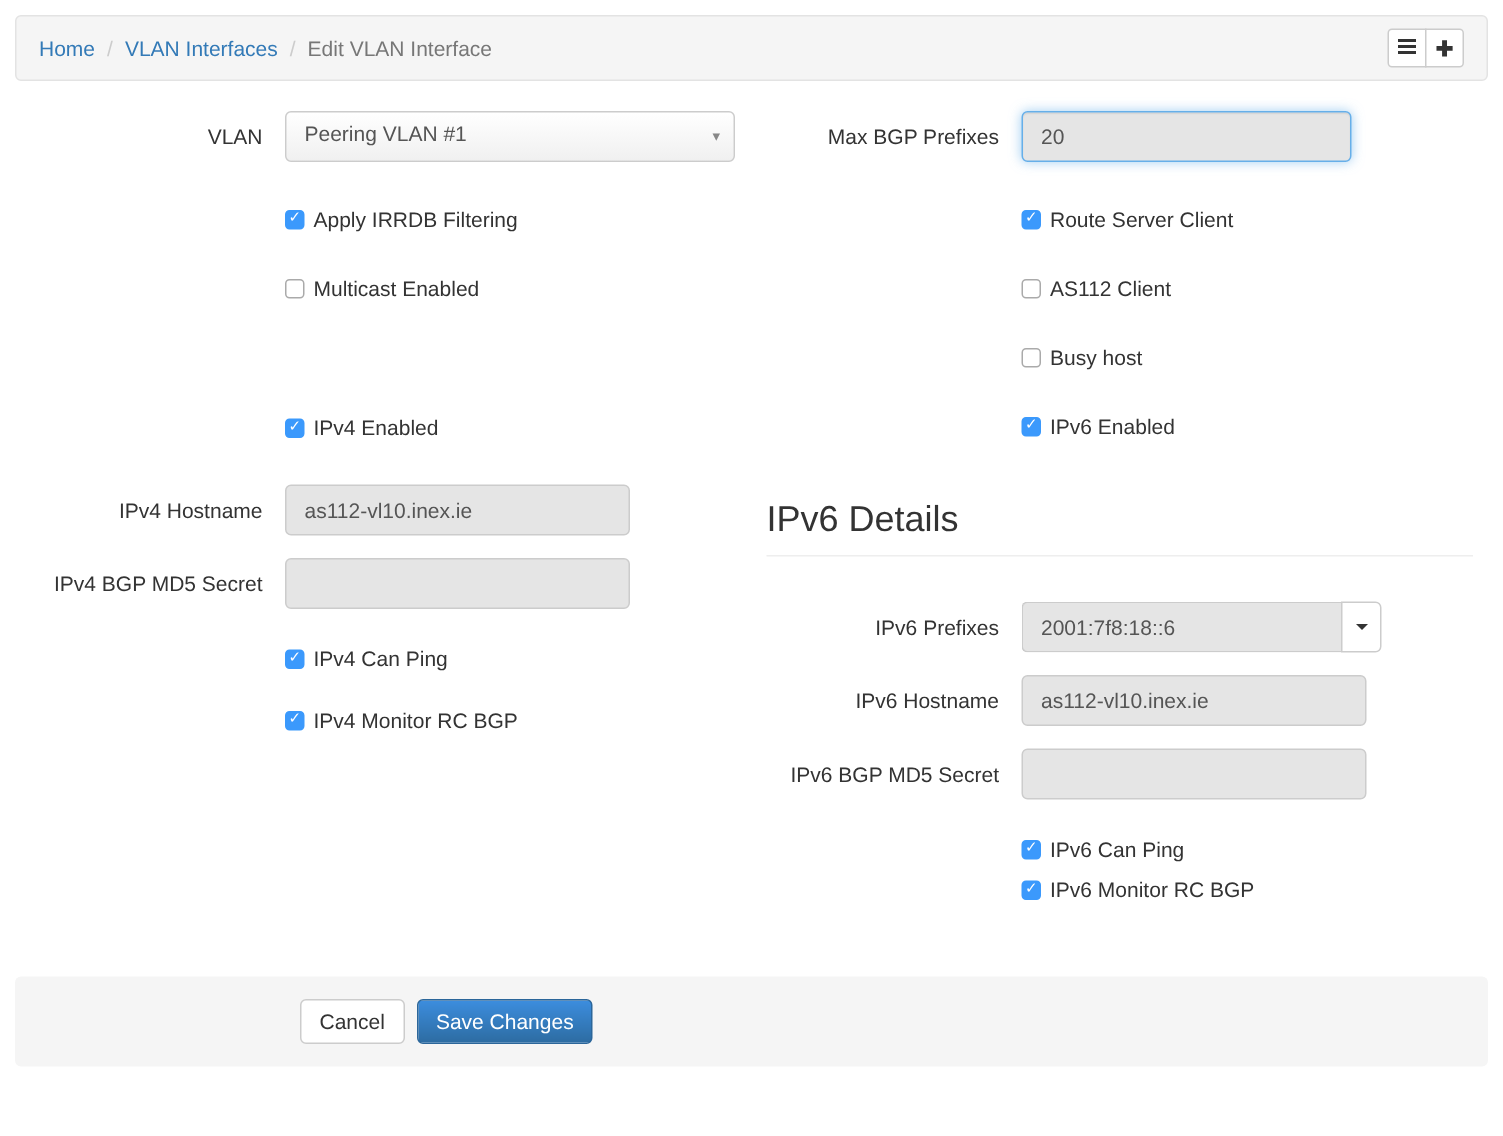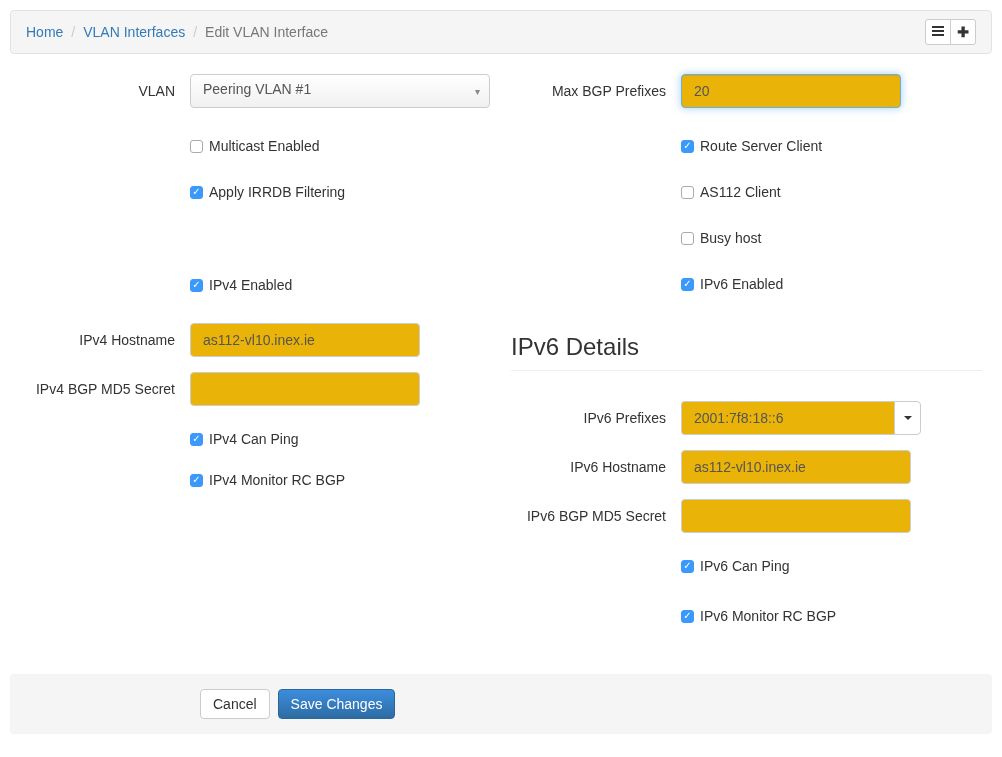--- a/index.html
+++ b/index.html
@@ -82,21 +82,21 @@
     .form-control-wrap {
       flex: 1;
       max-width: 300px;
     }
     .select-control, .text-input, .number-input {
       width: 100%;
       height: 34px;
       padding: 6px 12px;
       font-size: 14px;
       color: #555;
-      background: #eab308;
+      background: #e5e5e5;
       border: 1px solid #ccc;
       border-radius: 4px;
     }
     .select-control {
       background: linear-gradient(#fff, #f0f0f0);
       appearance: none;
       position: relative;
     }
     .select-wrapper {
       position: relative;
@@ -245,28 +245,28 @@
   <div class="row">
     <div class="col">
       <div class="form-group">
         <label class="form-label">VLAN</label>
         <div class="form-control-wrap select-wrapper">
           <div class="select-control">Peering VLAN #1</div>
         </div>
       </div>
       <div class="checkbox-group">
         <div class="checkbox-wrap">
+          <span class="chk checked"></span>
+          <span>Apply IRRDB Filtering</span>
+        </div>
+      </div>
+      <div class="checkbox-group">
+        <div class="checkbox-wrap">
           <span class="chk unchecked"></span>
           <span>Multicast Enabled</span>
-        </div>
-      </div>
-      <div class="checkbox-group">
-        <div class="checkbox-wrap">
-          <span class="chk checked"></span>
-          <span>Apply IRRDB Filtering</span>
         </div>
       </div>
       <div class="checkbox-group" style="margin-top:77px;">
         <div class="checkbox-wrap">
           <span class="chk checked"></span>
           <span>IPv4 Enabled</span>
         </div>
       </div>
     </div>
     <div class="col">
@@ -338,21 +338,21 @@
         </div>
       </div>
       <div class="form-group compact">
         <label class="form-label">IPv6 Hostname</label>
         <input type="text" class="text-input narrow" value="as112-vl10.inex.ie" style="">
       </div>
       <div class="form-group compact" style="margin-bottom:25px;">
         <label class="form-label">IPv6 BGP MD5 Secret</label>
         <input type="text" class="text-input narrow" value="" style="">
       </div>
-      <div class="checkbox-group" style="margin-bottom:34px;text-align:right;">
+      <div class="checkbox-group" style="margin-bottom:11px;text-align:right;">
         <div class="checkbox-wrap">
           <span class="chk checked"></span>
           <span>IPv6 Can Ping</span>
         </div>
       </div>
       <div class="checkbox-group">
         <div class="checkbox-wrap">
           <span class="chk checked"></span>
           <span>IPv6 Monitor RC BGP</span>
         </div>

